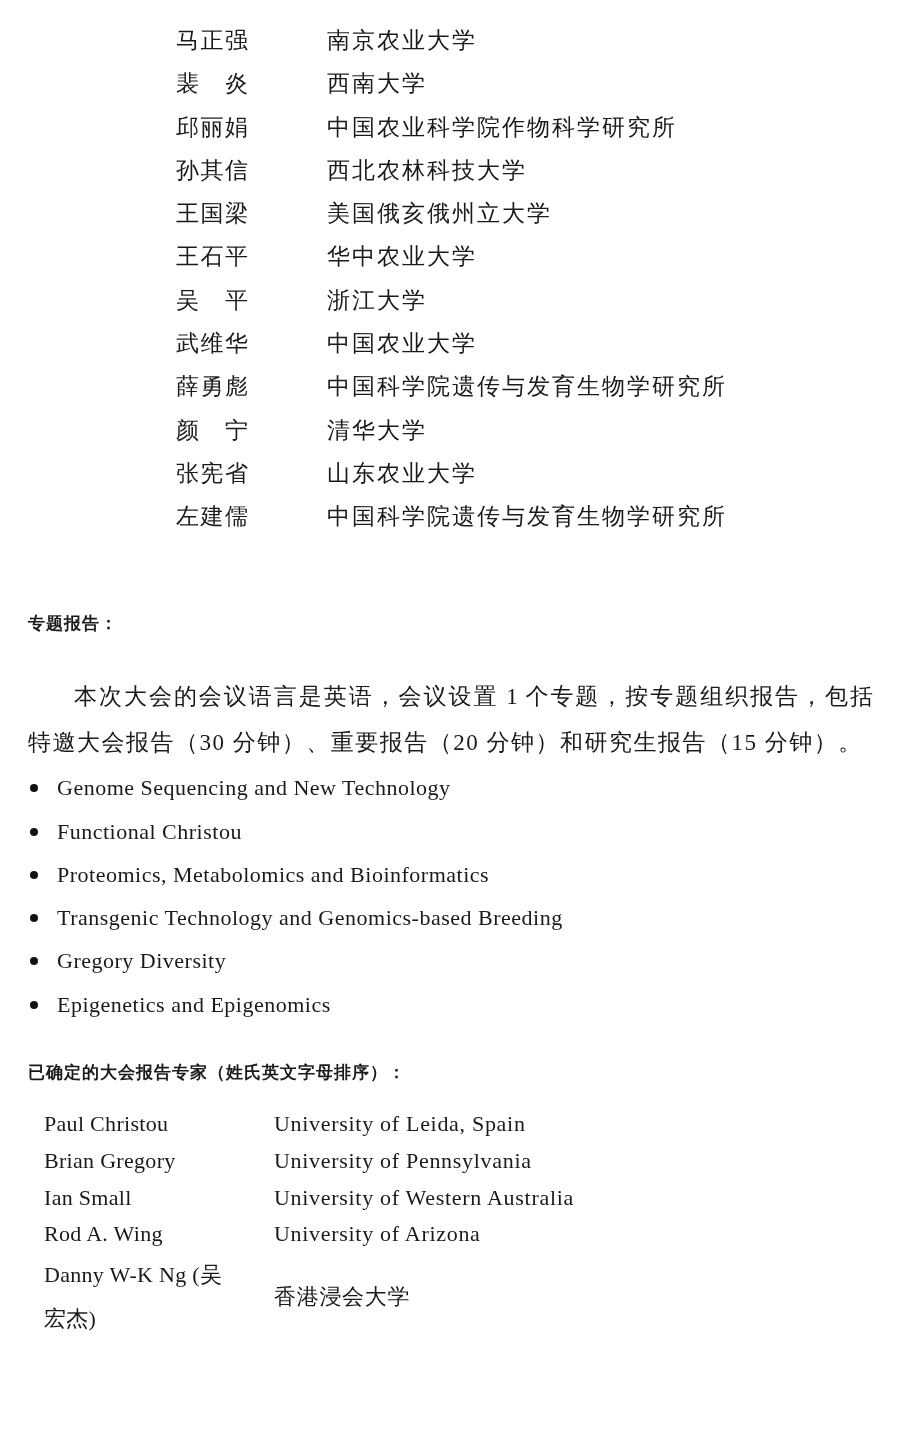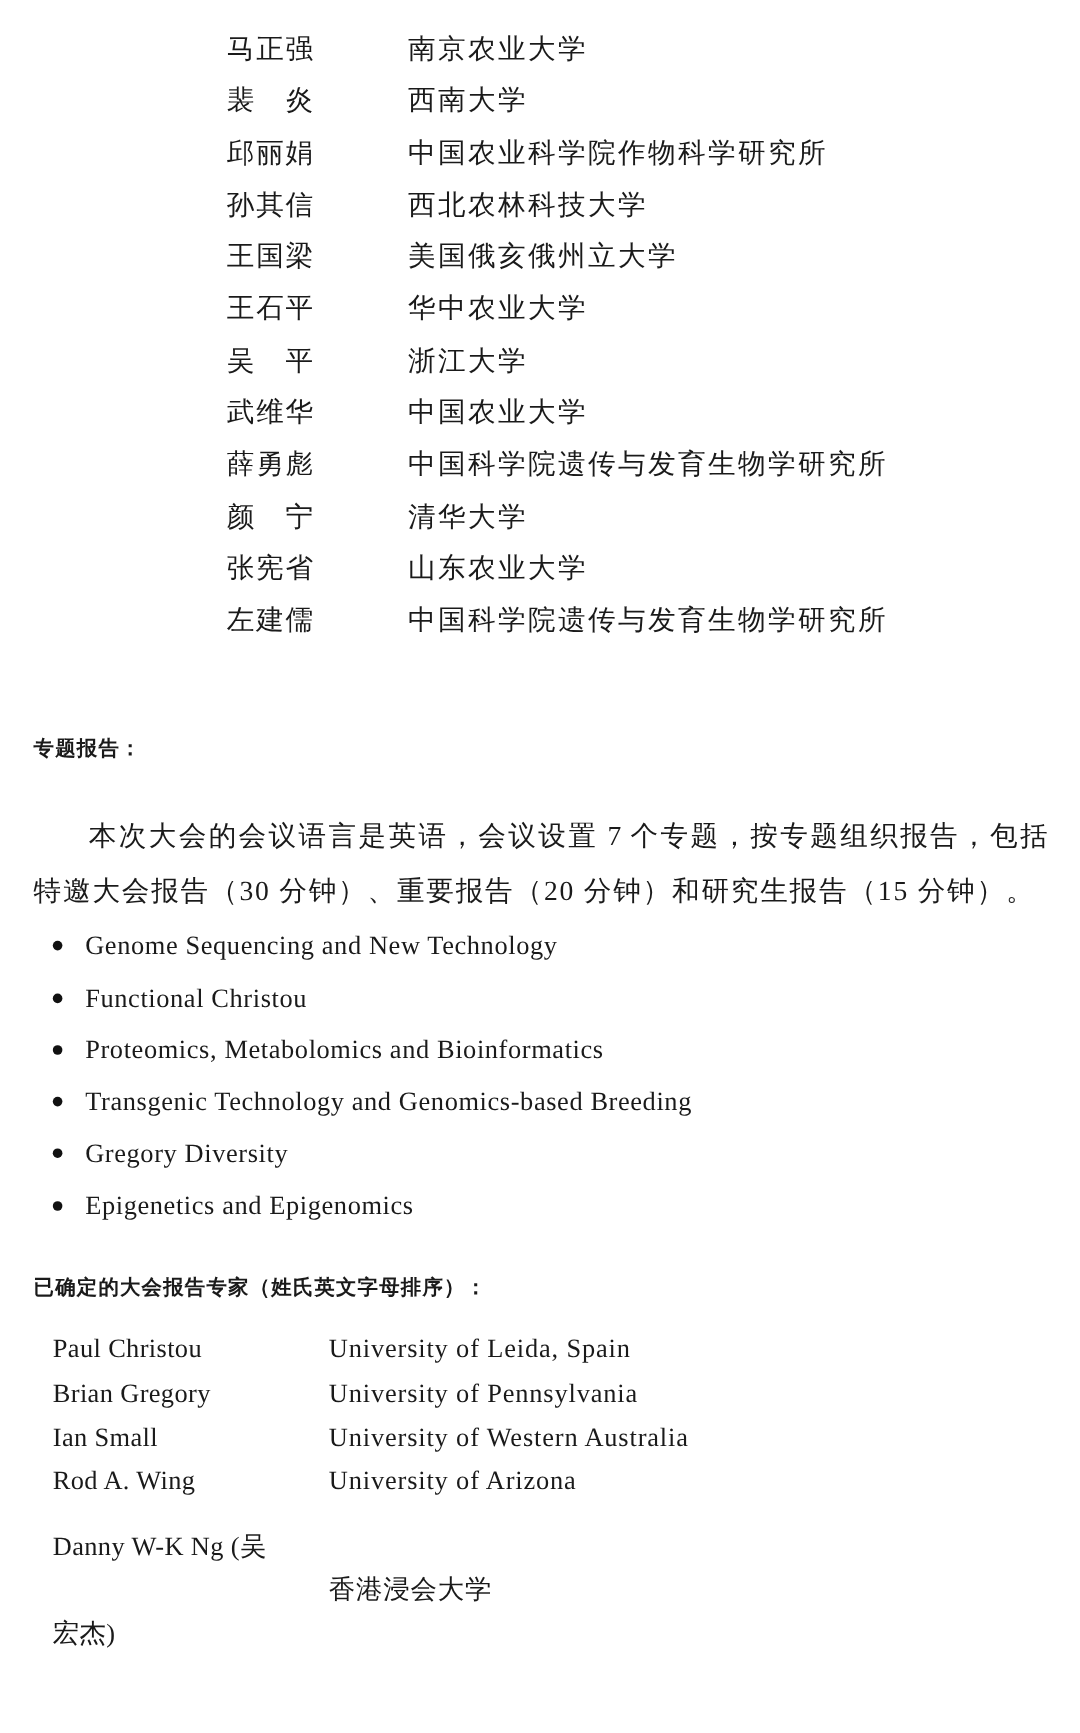--- a/index.html
+++ b/index.html
@@ -17,21 +17,20 @@
     -webkit-font-smoothing: antialiased;
   }
   .page {
     width: 900px;
     height: 1444px;
   }
 
   
   .committee {
     padding-top: 19px;
-    padding-left: 13px;
   }
   .c-row {
     line-height: 43.3px;
     height: 43.3px;
     font-size: 23px;
     white-space: nowrap;
   }
   .c-name {
     display: inline-block;
     margin-left: 176px;
@@ -73,21 +72,21 @@
   
   .topics {
     list-style: none;
     margin: 1px 0 0 0;
     padding: 0;
   }
   .topic {
     display: flex;
     align-items: center;
     height: 43.3px;
-    padding-left: 44px;
+    padding-left: 30px;
     font-size: 22px;
     letter-spacing: 0.5px;
   }
   .dot {
     width: 8px;
     height: 8px;
     border-radius: 50%;
     background: #111111;
     margin-right: 19px;
     flex: 0 0 auto;
@@ -109,21 +108,21 @@
     line-height: 36.7px;
     letter-spacing: 0.3px;
     margin-left: 16px;
   }
   .s-affil {
     margin-left: 40px;
     line-height: 36.7px;
     letter-spacing: 0.7px;
   }
   .s-row:last-child .s-name {
-    line-height: 72px;
+    line-height: 44px;
   }
 </style>
 </head>
 <body>
 
 <main class="page">
 
   <section class="committee">
 
       <div class="c-row">
@@ -173,21 +172,21 @@
 
 
       <div class="c-row">
         <span class="c-name">左建儒</span><span class="c-affil">中国科学院遗传与发育生物学研究所</span>
       </div>
     </section>
 
   <h2 class="heading topics-heading">专题报告：</h2>
 
   <div class="para">
-    <div class="para-line justify-line">本次大会的会议语言是英语，会议设置 7 个专题，按专题组织报告，包括</div>
+    <div class="para-line justify-line">本次大会的会议语言是英语，会议设置 1 个专题，按专题组织报告，包括</div>
     <div class="para-line">特邀大会报告（30 分钟）、重要报告（20 分钟）和研究生报告（15 分钟）。</div>
   </div>
 
   <ul class="topics">
 
       <li class="topic">
         <span class="dot"></span>
         <span class="topic-text">Genome Sequencing and New Technology</span>
       </li>
 

